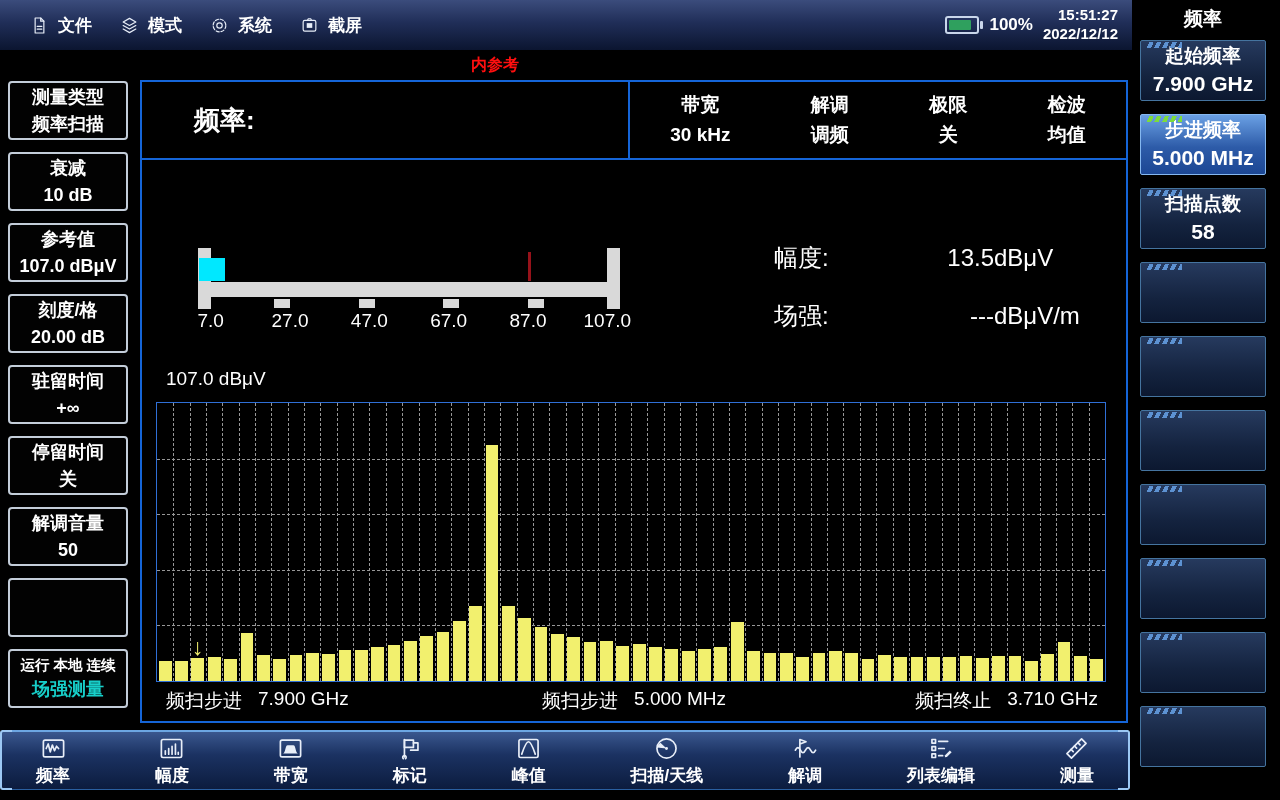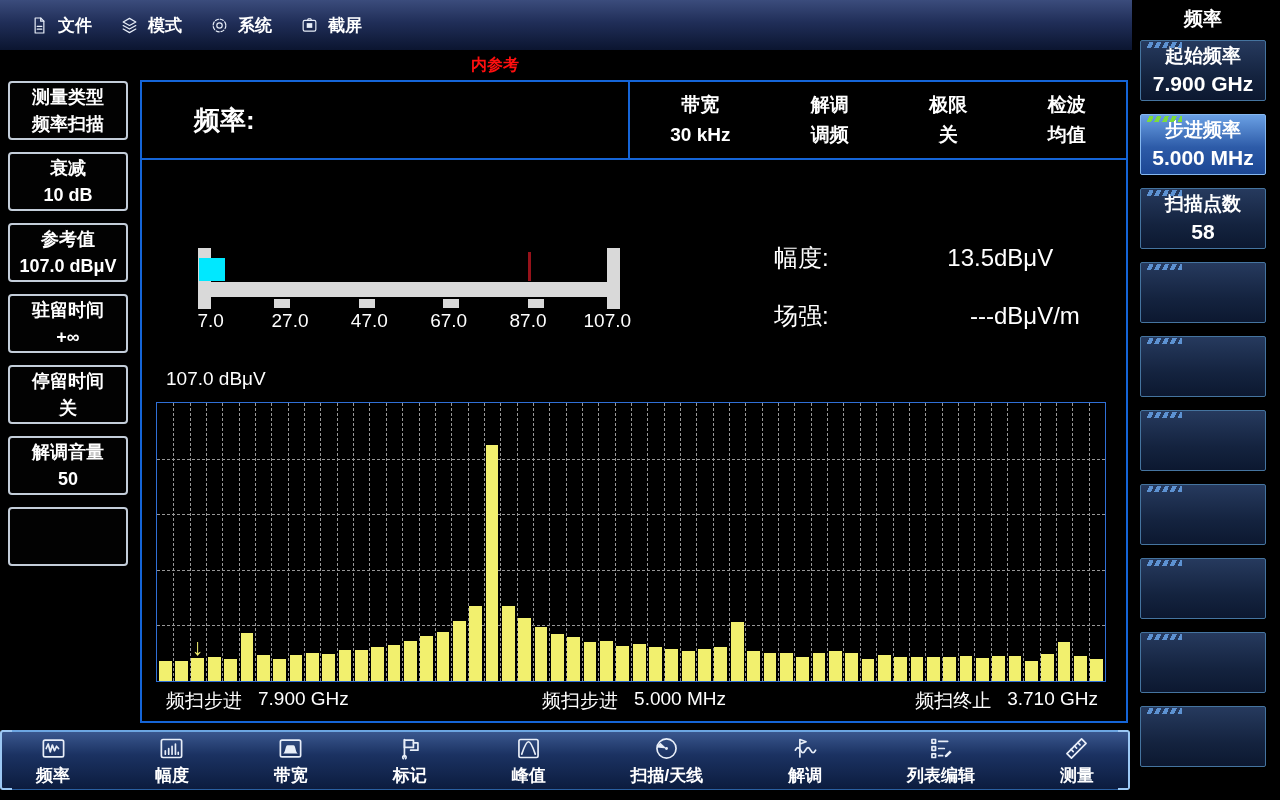--- a/index.html
+++ b/index.html
@@ -141,50 +141,68 @@
           <span class="micon">
             <svg viewBox="0 0 24 24" fill="none" stroke="#e8eef8" stroke-width="1.5" stroke-linecap="round" stroke-linejoin="round">
               <rect x="4" y="5.5" width="16" height="13.5" rx="2"></rect>
               <path d="M9.5 5.5 10.5 3.5h3l1 2"></path>
               <rect x="8.5" y="9" width="7" height="6" fill="#e8eef8" stroke="none"></rect>
             </svg>
           </span>
           <span class="mlabel">截屏</span>
         </div>
       </div>
+    <div class="status">
+      <span class="battery">
+          <span class="bfill"></span>
+        </span>
+      <span class="bpct">100%</span>
+      <span class="dt">
+        <span>15:51:27</span>
+        <span>2022/12/12</span>
+      </span>
+    </div>
   </div>
 
   <div class="ref-label">内参考</div>
 
   <div class="left-panel">
       <div class="lp-btn">
         <div class="l1">测量类型</div>
         <div class="l2">频率扫描</div>
       </div>
       <div class="lp-btn">
         <div class="l1">衰减</div>
         <div class="l2">10 dB</div>
       </div>
       <div class="lp-btn">
         <div class="l1">参考值</div>
         <div class="l2">107.0 dBμV</div>
       </div>
       <div class="lp-btn">
+        <div class="l1">刻度/格</div>
+        <div class="l2">20.00 dB</div>
+      </div>
+      <div class="lp-btn">
         <div class="l1">驻留时间</div>
         <div class="l2">+∞</div>
       </div>
       <div class="lp-btn">
         <div class="l1">停留时间</div>
         <div class="l2">关</div>
       </div>
       <div class="lp-btn">
         <div class="l1">解调音量</div>
         <div class="l2">50</div>
       </div>
       <div class="lp-btn"></div>
+      <div class="lp-btn">
+        <div class="l1 small">运行 本地 连续</div>
+        <div class="l2 accent">场强测量</div>
+      </div>
     </div>
 
   <div class="main-panel">
     <div class="mp-header">
       <div class="freq-box">
         <span class="freq-label">频率:</span>
       </div>
       <div class="info-cols">
           <div class="info-col">
             <div>带宽</div>

